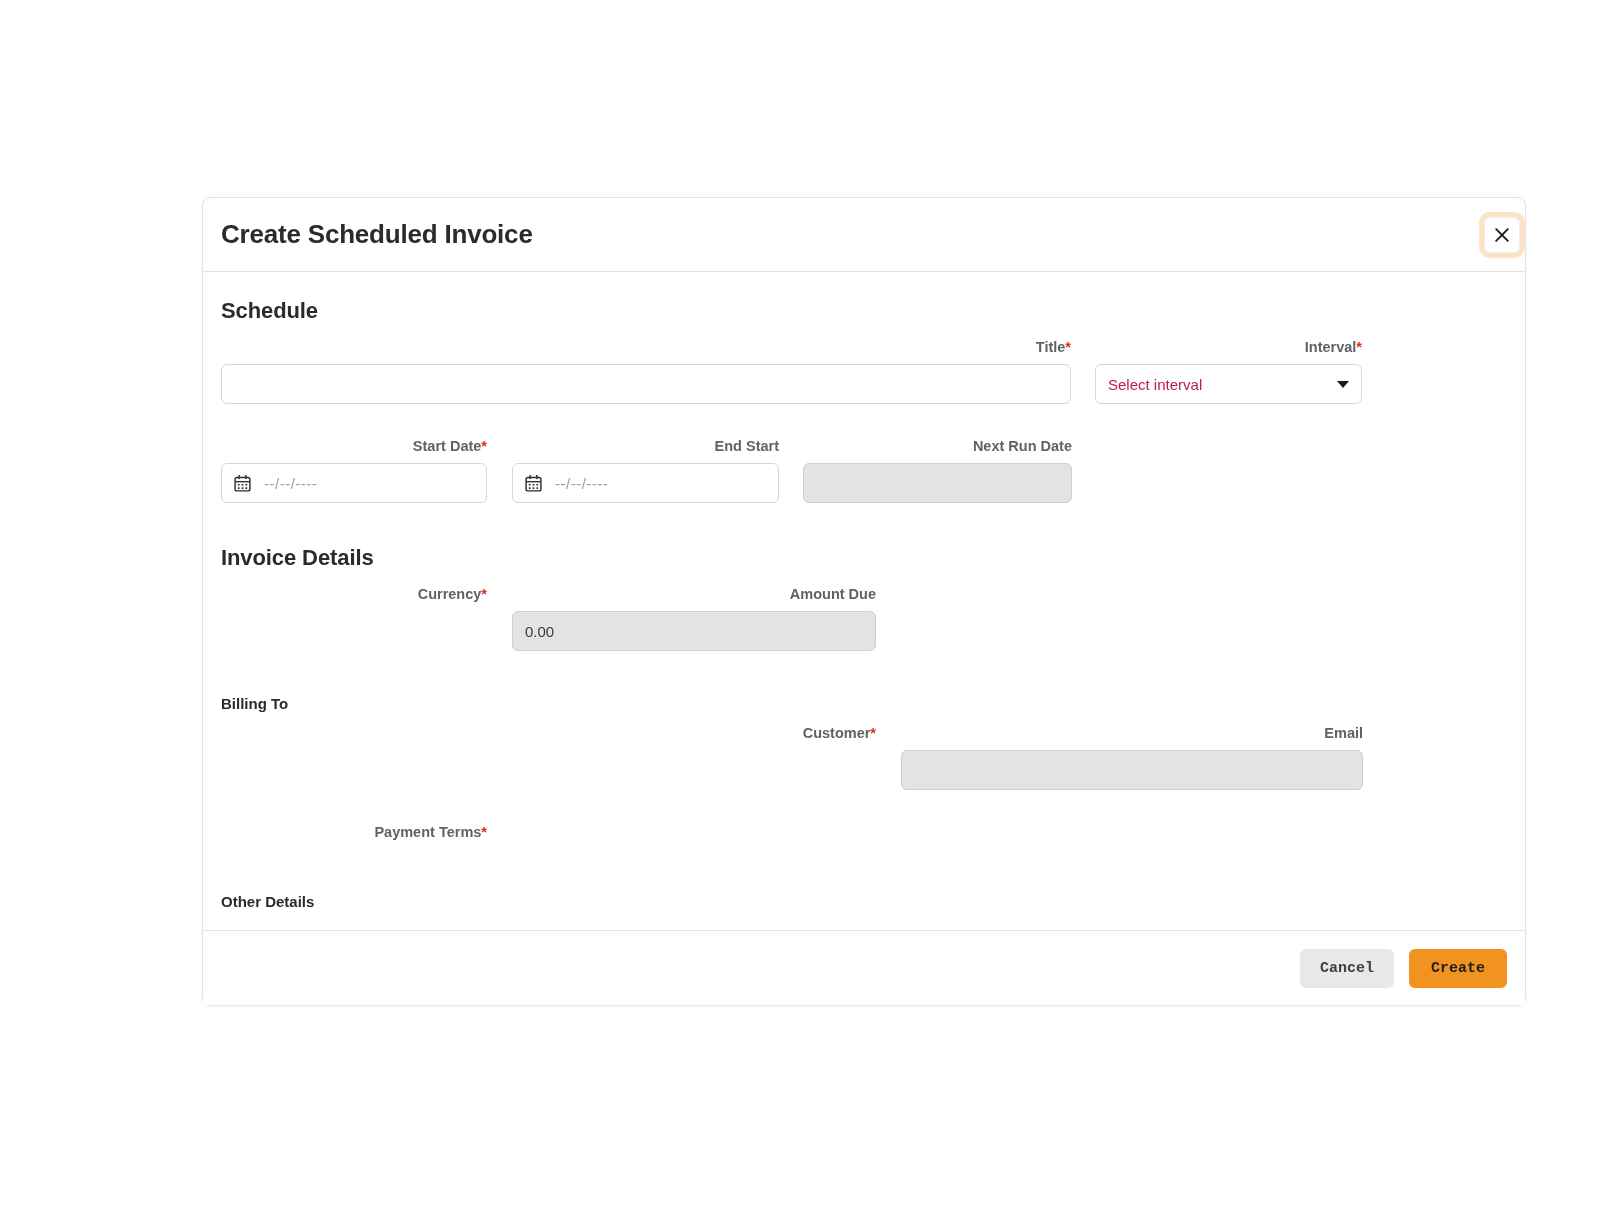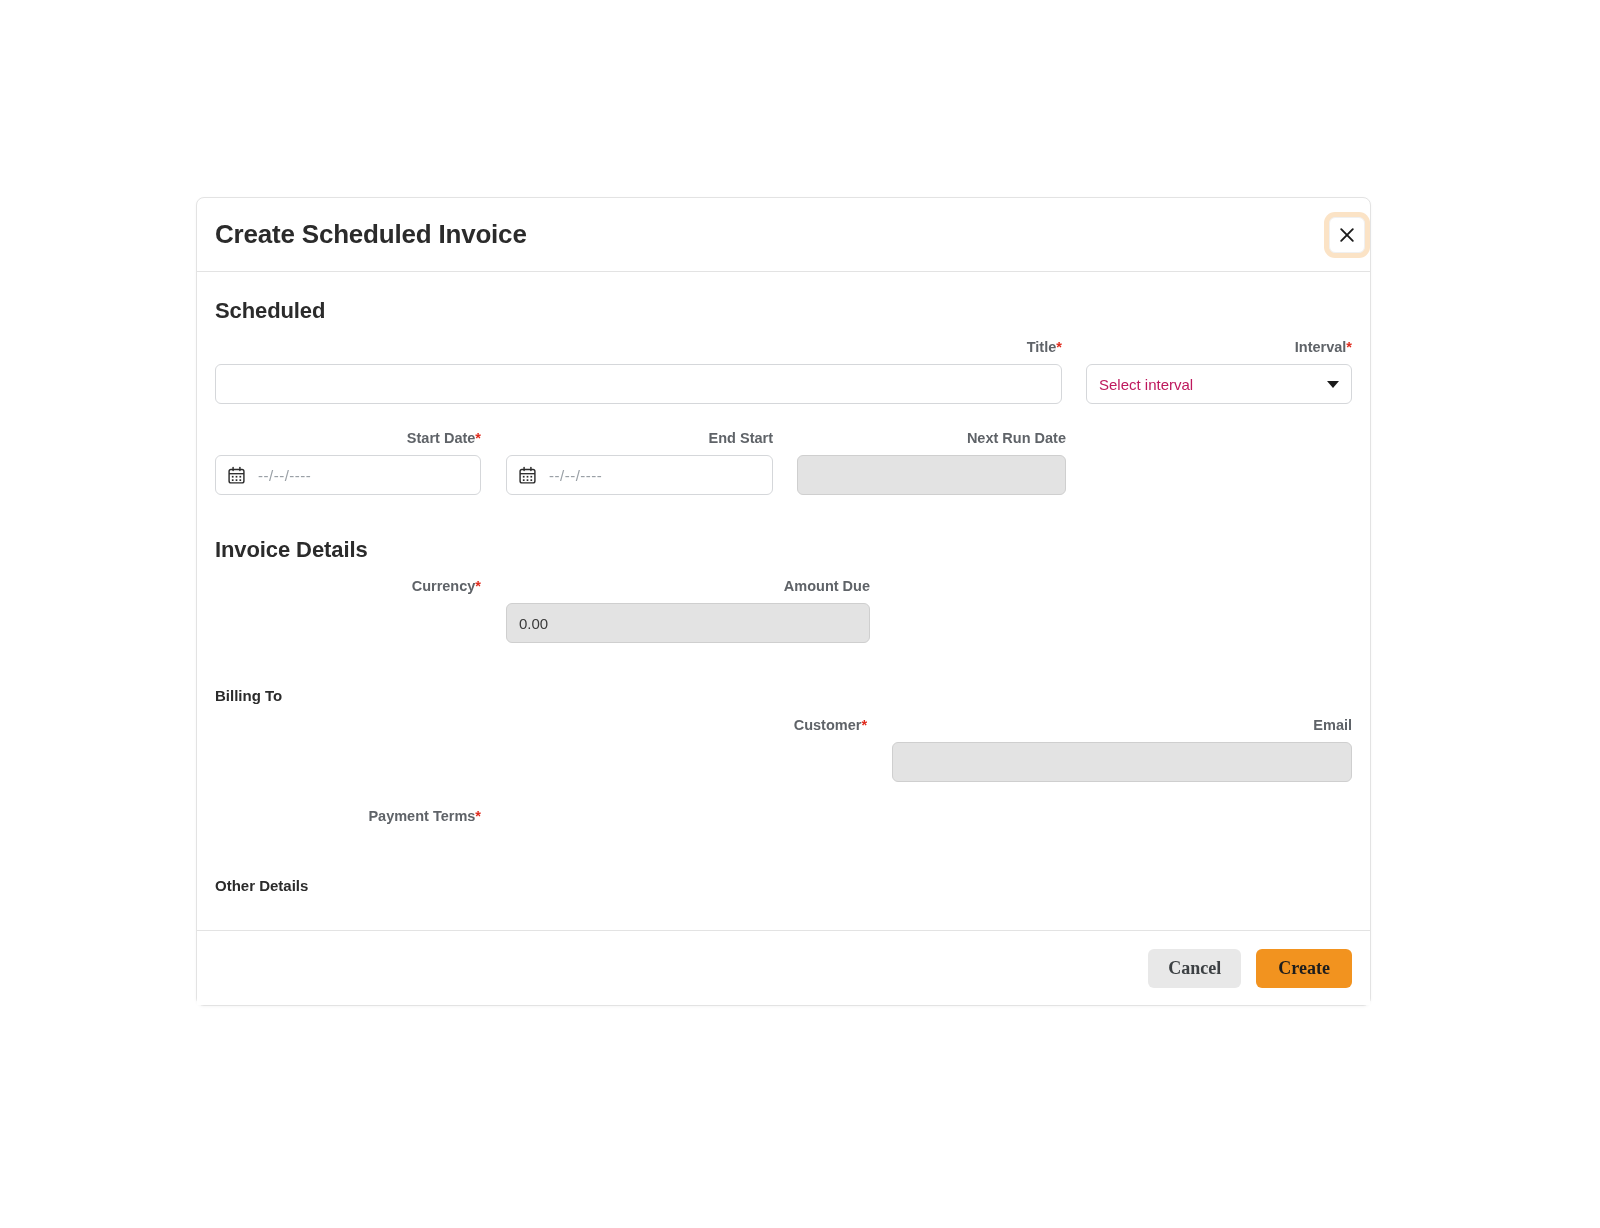--- a/index.html
+++ b/index.html
@@ -16,23 +16,23 @@
     position: relative;
     width: 1600px;
     height: 1228px;
     background: #ffffff;
     overflow: hidden;
   }
 
   
   .dialog {
     position: absolute;
-    left: 196px;
+    left: 202px;
     top: 197px;
-    width: 1175px;
+    width: 1324px;
     height: 809px;
     background: #ffffff;
     border: 1px solid #e3e3e3;
     border-radius: 8px;
     display: flex;
     flex-direction: column;
     box-shadow: 0 1px 3px rgba(0,0,0,0.04);
   }
 
   
@@ -100,21 +100,21 @@
     font-size: 14.5px;
     font-weight: 600;
     color: #5f6368;
     margin-bottom: 9px;
     display: block;
     white-space: nowrap;
   }
   .req { color: #e02b1d; font-weight: 700; }
 
   .row { display: flex; align-items: flex-start; }
-  .row + .row { margin-top: 26px; }
+  .row + .row { margin-top: 34px; }
 
   .field { display: flex; flex-direction: column; align-items: flex-end; }
 
   
   .w-title   { width: 850px; }
   .w-interval{ width: 267px; margin-left: 24px; }
   .w-date    { width: 266px; }
   .w-date2   { width: 267px; margin-left: 25px; }
   .w-next    { width: 269px; margin-left: 24px; }
   .w-currency{ width: 266px; }
@@ -176,23 +176,23 @@
     justify-content: flex-end;
     padding-right: 18px;
     gap: 15px;
     background: #ffffff;
   }
 
   .btn {
     height: 39px;
     border: none;
     border-radius: 6px;
-    font-size: 18px;
+    font-size: 15px;
     font-weight: 700;
-    font-family: Liberation Serif, serif;
+    font-family: Liberation Mono, monospace;
     cursor: pointer;
     padding: 0 20px;
   }
   .btn-cancel { background: #e8e8e8; color: #3c4043; }
   .btn-create { background: #f2931f; color: #1d1d1d; padding: 0 22px; }
 </style>
 </head>
 <body>
 
 <div id="page">
@@ -206,21 +206,21 @@
         <span>
           <svg width="18" height="18" viewBox="0 0 18 18" aria-hidden="true">
             <path d="M3.2 3.2 L14.8 14.8 M14.8 3.2 L3.2 14.8" stroke="#1b1b1b" stroke-width="1.9" stroke-linecap="round"></path>
           </svg>
         </span>
       </div>
     </div>
 
     <div class="dialog-body">
 
-      <div class="section-title">Scheduled</div>
+      <div class="section-title">Schedule</div>
 
       <div class="row">
 
         <div class="field w-title">
           <label class="field-label">
             <span>Title</span><span class="req">*</span>
           </label>
           <input class="control" type="text" value="" style="">
         </div>
 

